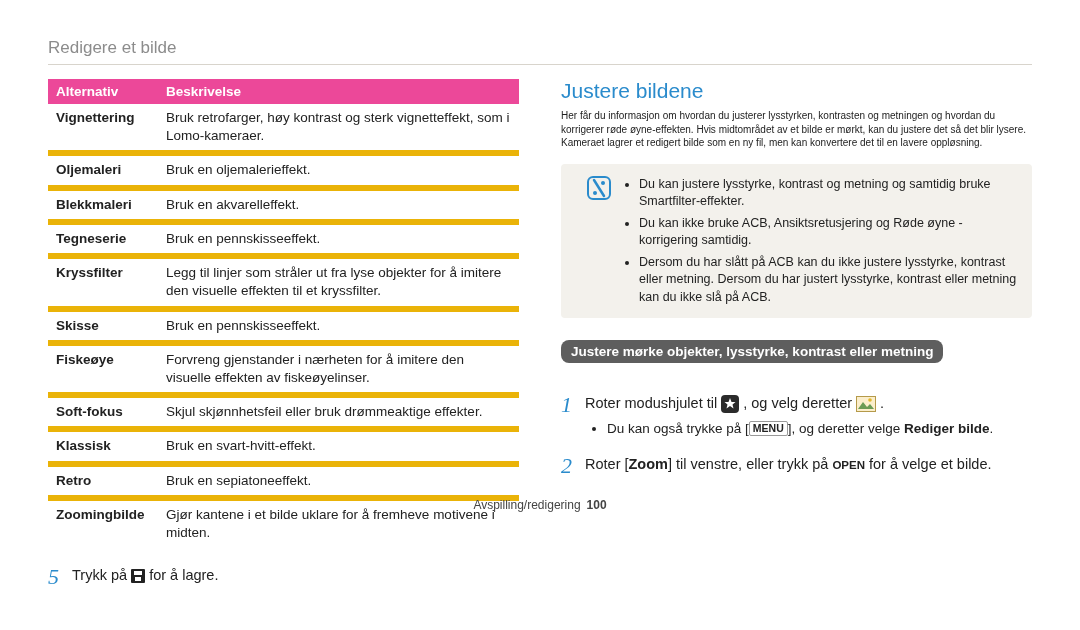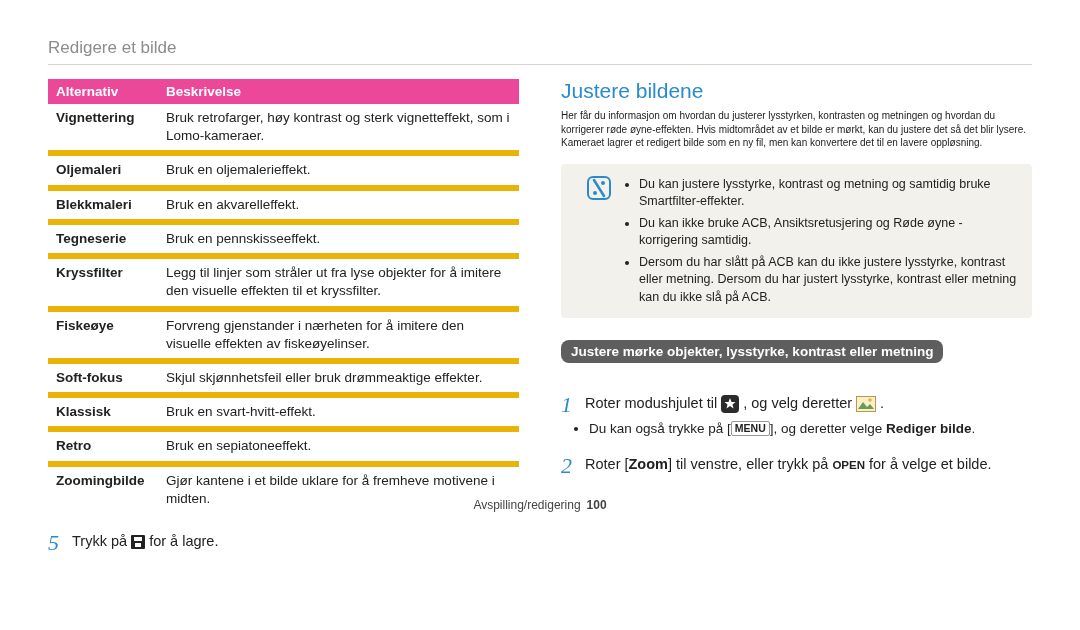--- a/index.html
+++ b/index.html
@@ -13,21 +13,21 @@
   table.opts { width: 100%; border-collapse: collapse; font-size: 13.5px; }
   table.opts th { background: #ec4899; color: #fff; font-weight: 700; text-align: left; padding: 5px 8px; }
   table.opts td { padding: 5px 8px; vertical-align: top; border-bottom: 6px solid #eab308; line-height: 1.35; }
   table.opts td.k { font-weight: 700; white-space: nowrap; width: 110px; }
   table.opts tr:last-child td { border-bottom: none; }
 
   .step { display: flex; gap: 10px; font-size: 14.5px; margin-top: 18px; line-height: 1.5; align-items: flex-start; }
   .step .num { color: #2a8bcc; font-size: 22px; font-style: italic; font-weight: 400; font-family: Georgia, "Times New Roman", serif; line-height: 1.1; min-width: 14px; }
   .ico { display: inline-flex; vertical-align: middle; }
   .sub { margin-left: 28px; font-size: 13.5px; margin-top: 4px; }
-  .sub li { list-style: disc; }
+  .sub li { list-style: disc; margin-left: 18px; }
 
   h2.sec { color: #2a8bcc; font-size: 21px; font-weight: 400; margin-bottom: 6px; }
   .intro { font-size: 10px; line-height: 1.35; margin-bottom: 14px; }
 
   .note { display: flex; gap: 12px; background: #f3f1ec; border-radius: 4px; padding: 12px 14px 12px 26px; }
   .note .nicon { flex: 0 0 24px; }
   .note ul { font-size: 12.5px; line-height: 1.4; list-style: disc; padding-left: 16px; }
   .note ul li { margin-bottom: 4px; }
   .note ul li:last-child { margin-bottom: 0; }
 
@@ -70,20 +70,24 @@
               <td class="k">Blekkmaleri</td>
               <td>Bruk en akvarelleffekt.</td>
             </tr>
             <tr>
               <td class="k">Tegneserie</td>
               <td>Bruk en pennskisseeffekt.</td>
             </tr>
             <tr>
               <td class="k">Kryssfilter</td>
               <td>Legg til linjer som stråler ut fra lyse objekter for å imitere den visuelle effekten til et kryssfilter.</td>
+            </tr>
+            <tr>
+              <td class="k">Skisse</td>
+              <td>Bruk en pennskisseeffekt.</td>
             </tr>
             <tr>
               <td class="k">Fiskeøye</td>
               <td>Forvreng gjenstander i nærheten for å imitere den visuelle effekten av fiskeøyelinser.</td>
             </tr>
             <tr>
               <td class="k">Soft-fokus</td>
               <td>Skjul skjønnhetsfeil eller bruk drømmeaktige effekter.</td>
             </tr>
             <tr>

